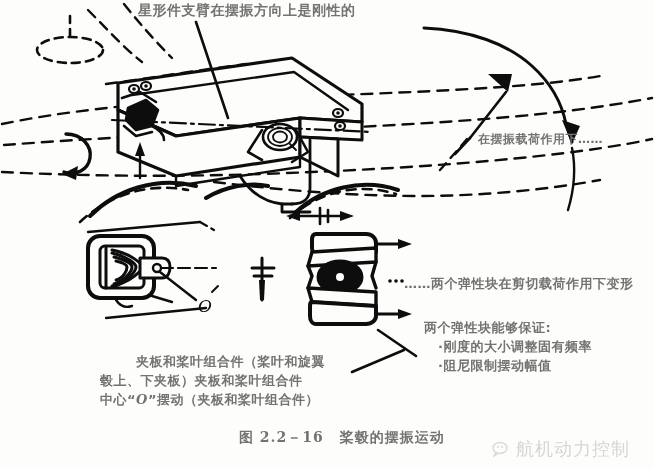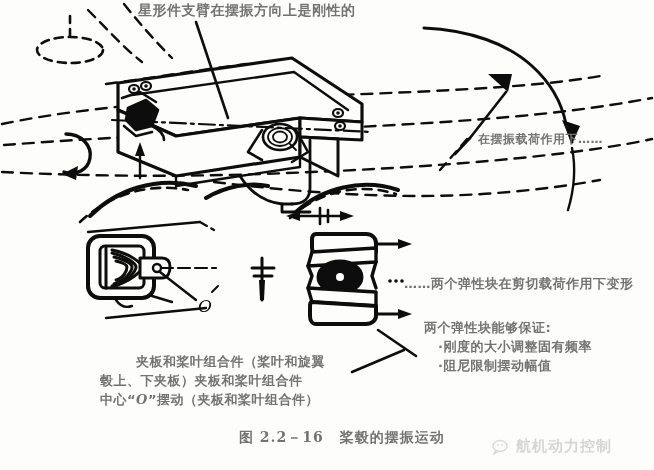--- a/index.html
+++ b/index.html
@@ -92,22 +92,22 @@
   #watermark {
     position: absolute;
     left: 492px;
     top: 437px;
     display: flex;
     align-items: center;
     gap: 4px;
     opacity: 0.30;
   }
   #watermark .wm-text {
-    font-size: 15px;
-    font-weight: bold;
+    font-size: 18px;
+    font-weight: normal;
     color: #7a7a7a;
     letter-spacing: 1px;
     white-space: nowrap;
   }
   #watermark .wm-icon {
     width: 20px;
     height: 16px;
     position: relative;
   }
 </style>

